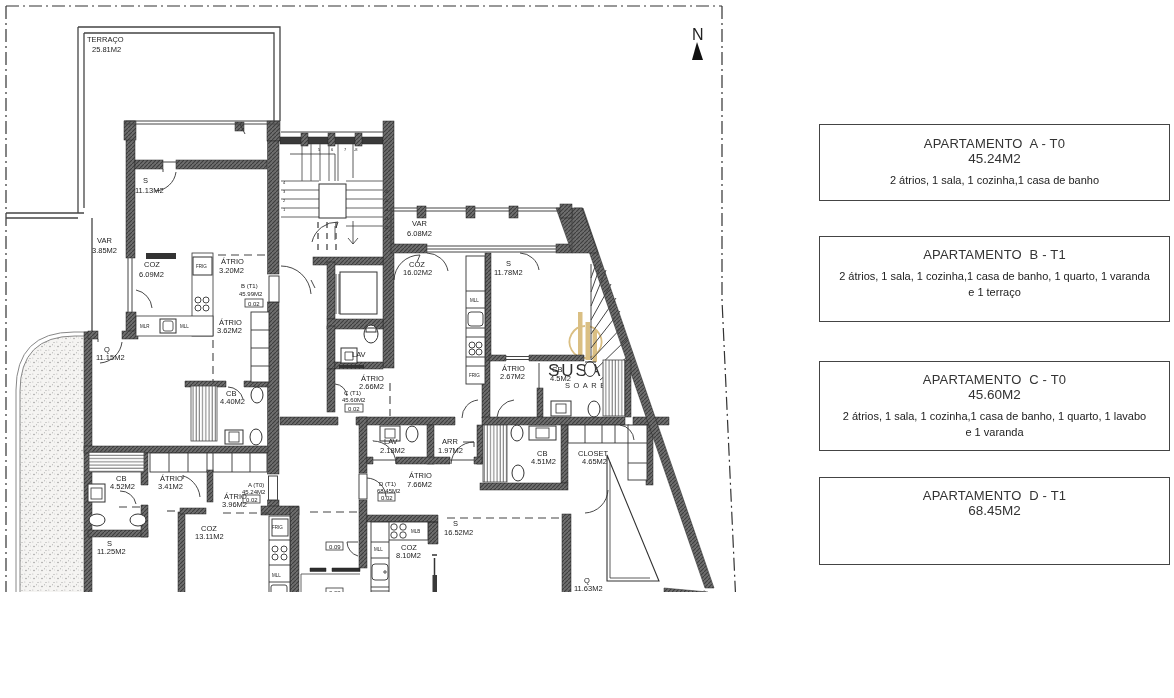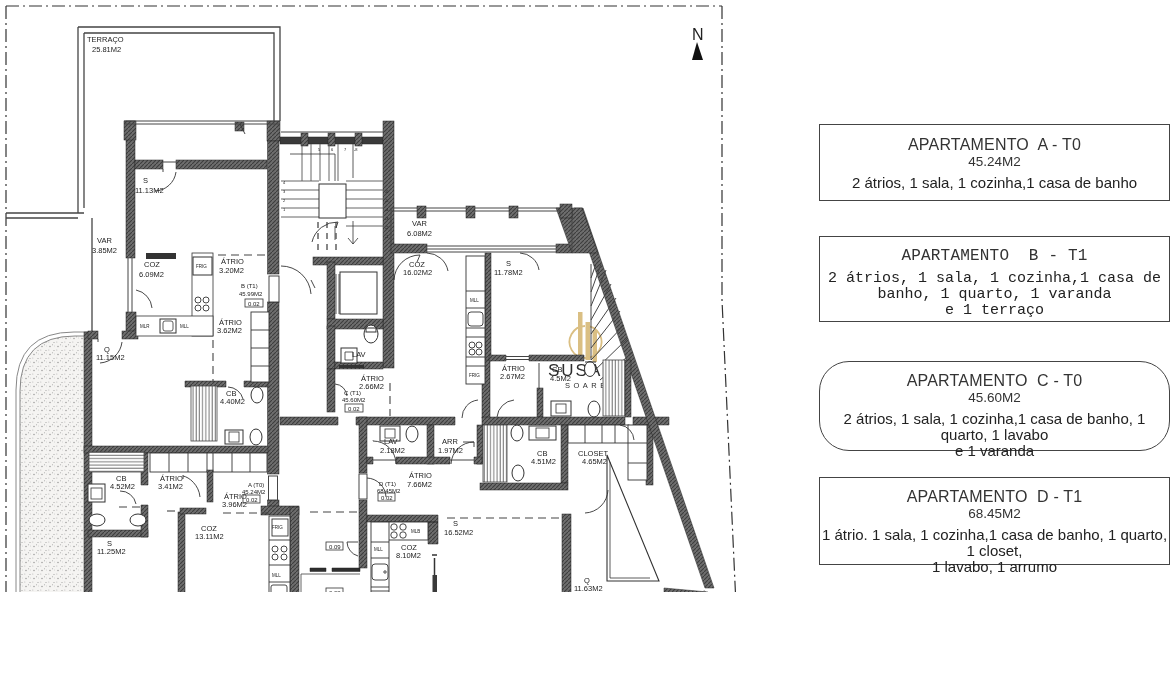--- a/index.html
+++ b/index.html
@@ -1,22 +1,22 @@
 <!DOCTYPE html>
 <html><head>
 <meta charset="utf-8">
 <style>
   html,body{margin:0;padding:0;background:#fff;}
   #page{position:relative;width:1174px;height:592px;background:#ffffff;overflow:hidden;
         font-family:"Liberation Sans", sans-serif;}
   .box{position:absolute;left:819px;width:349px;border:1.5px solid #444;background:#fff;
        text-align:center;color:#222;}
-  .box .t1{font-size:16px;letter-spacing:0.2px;color:#333;}
+  .box .t1{font-size:13px;letter-spacing:0.2px;color:#333;}
   .box .t2{font-size:13.5px;color:#333;}
-  .box .b{font-size:15px;color:#222;line-height:16px;}
+  .box .b{font-size:11px;color:#222;line-height:16px;}
   svg text{fill:#222;}
   .rl{font-size:7.5px;}
 </style>
 </head>
 <body>
 <div id="page">
 <svg width="1174" height="698" viewBox="0 0 1174 698" xmlns="http://www.w3.org/2000/svg">
 <defs>
 <pattern id="wallhatch" width="4" height="4" patternUnits="userSpaceOnUse">
   <rect width="4" height="4" fill="#6e6e6e"></rect>
@@ -616,30 +616,29 @@
 </g>
 </svg>
 
 
 <div class="box" style="top:124px;height:75px;">
   <div class="t1" style="margin-top:11px;">APARTAMENTO&nbsp; A - T0</div>
   <div class="t2">45.24M2</div>
   <div class="b" style="margin-top:6px;">2 átrios, 1 sala, 1 cozinha,1 casa de banho</div>
 </div>
 
-<div class="box" style="top:236px;height:84px;font-family:Liberation Mono, monospace;">
+<div class="box" style="top:236px;height:84px;">
   <div class="t1" style="margin-top:10px;">APARTAMENTO&nbsp; B - T1</div>
   <div class="b" style="margin-top:6px;">2 átrios, 1 sala, 1 cozinha,1 casa de banho, 1 quarto, 1 varanda<br>e 1 terraço</div>
 </div>
 
-<div class="box" style="top:361px;height:88px;border-radius:30px;">
+<div class="box" style="top:361px;height:88px;">
   <div class="t1" style="margin-top:10px;">APARTAMENTO&nbsp; C - T0</div>
   <div class="t2">45.60M2</div>
   <div class="b" style="margin-top:6px;">2 átrios, 1 sala, 1 cozinha,1 casa de banho, 1 quarto, 1 lavabo<br>e 1 varanda</div>
 </div>
 
 <div class="box" style="top:477px;height:86px;">
   <div class="t1" style="margin-top:10px;">APARTAMENTO&nbsp; D - T1</div>
   <div class="t2">68.45M2</div>
-  <div class="b" style="margin-top:6px;">1 átrio. 1 sala, 1 cozinha,1 casa de banho, 1 quarto, 1 closet,<br>1 lavabo, 1 arrumo</div>
 </div>
 
 </div>
 
 </body></html>

